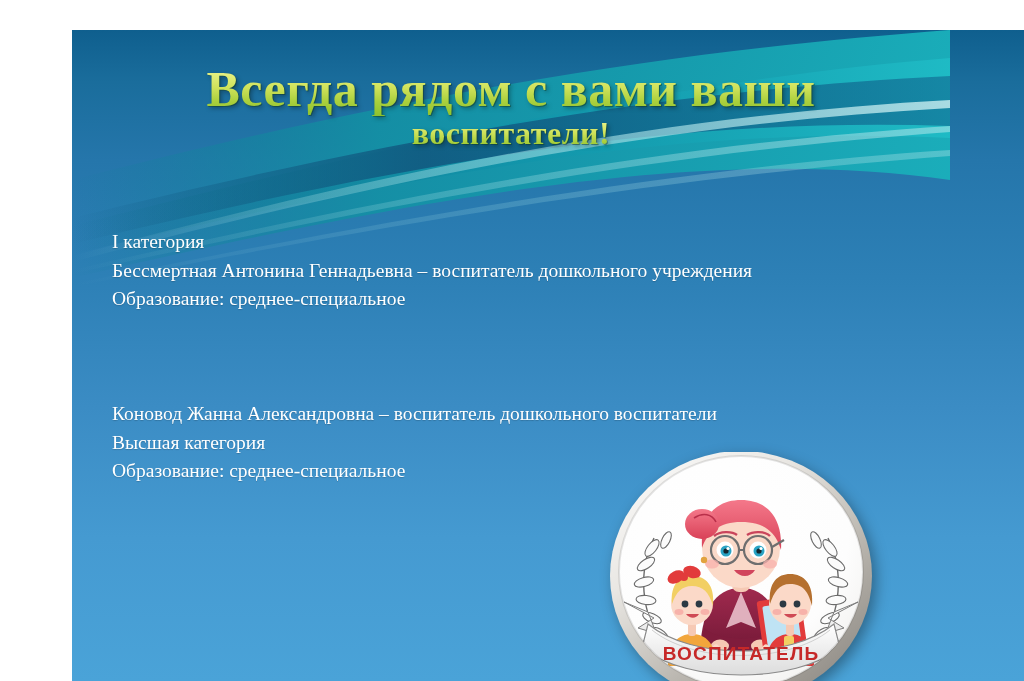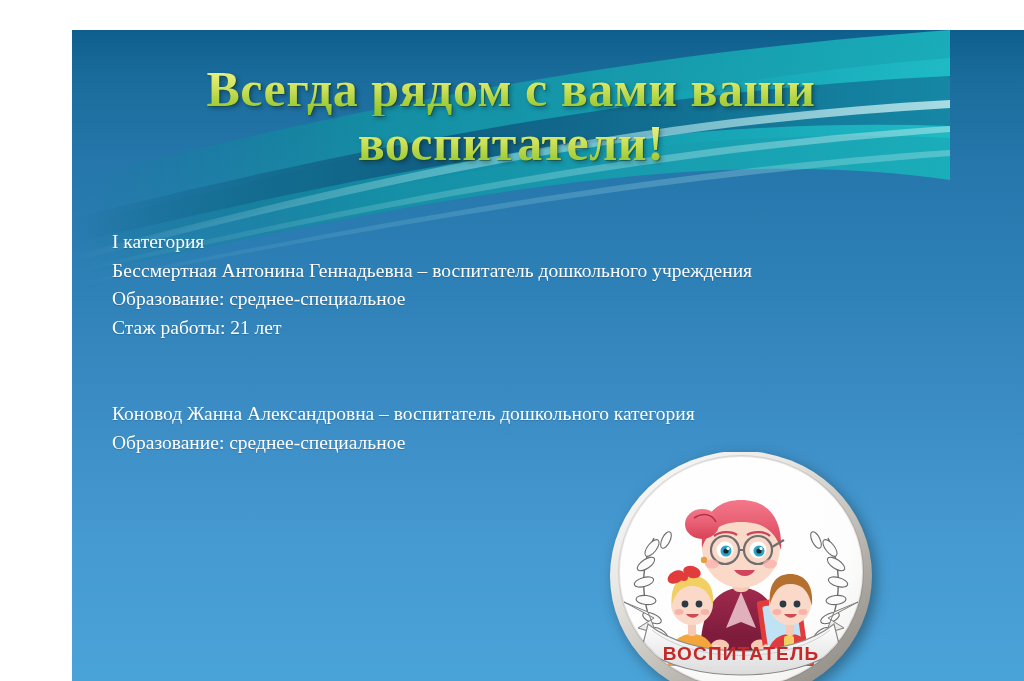--- a/index.html
+++ b/index.html
@@ -64,21 +64,21 @@
                 #a9cf3c 74%,
                 #8cc22e 100%);
     -webkit-background-clip: text;
     background-clip: text;
     color: transparent;
     -webkit-text-fill-color: transparent;
     filter: drop-shadow(1px 1px 0 rgba(20,60,30,.45))
             drop-shadow(2px 2px 2px rgba(0,0,0,.30));
     white-space: nowrap;
   }
-  .title-line.line2 { font-size: 50px; }
+  .title-line.line2 { font-size: 32px; }
 
   
   .para {
     position: absolute;
     left: 40px;
     width: 800px;
     color: #ffffff;
     font-family: "Liberation Serif", "DejaVu Serif", serif;
     font-size: 19.5px;
     line-height: 28.5px;
@@ -142,25 +142,25 @@
 
   <div id="title-block">
     <span class="title-line line1">Всегда рядом с вами ваши</span>
     <span class="title-line line2">воспитатели!</span>
   </div>
 
   <div class="para" id="para-1">
     <span class="ln">I категория</span>
     <span class="ln">Бессмертная Антонина Геннадьевна – воспитатель дошкольного учреждения</span>
     <span class="ln">Образование: среднее-специальное</span>
-    <span class="ln">Стаж работы:  21 лет</span>
   </div>
 
   <div class="para" id="para-2">
-    <span class="ln">Коновод Жанна Александровна – воспитатель дошкольного категория</span>
+    <span class="ln">Коновод Жанна Александровна – воспитатель дошкольного воспитатели</span>
+    <span class="ln">Высшая категория</span>
     <span class="ln">Образование: среднее-специальное</span>
   </div>
 
   <div id="emblem">
     <svg viewBox="0 0 266 250">
       <defs>
         <radialGradient id="discG" cx="38%" cy="32%" r="78%">
           <stop offset="0" stop-color="#ffffff"></stop>
           <stop offset="0.72" stop-color="#fdfdfd"></stop>
           <stop offset="1" stop-color="#f1f0ee"></stop>

